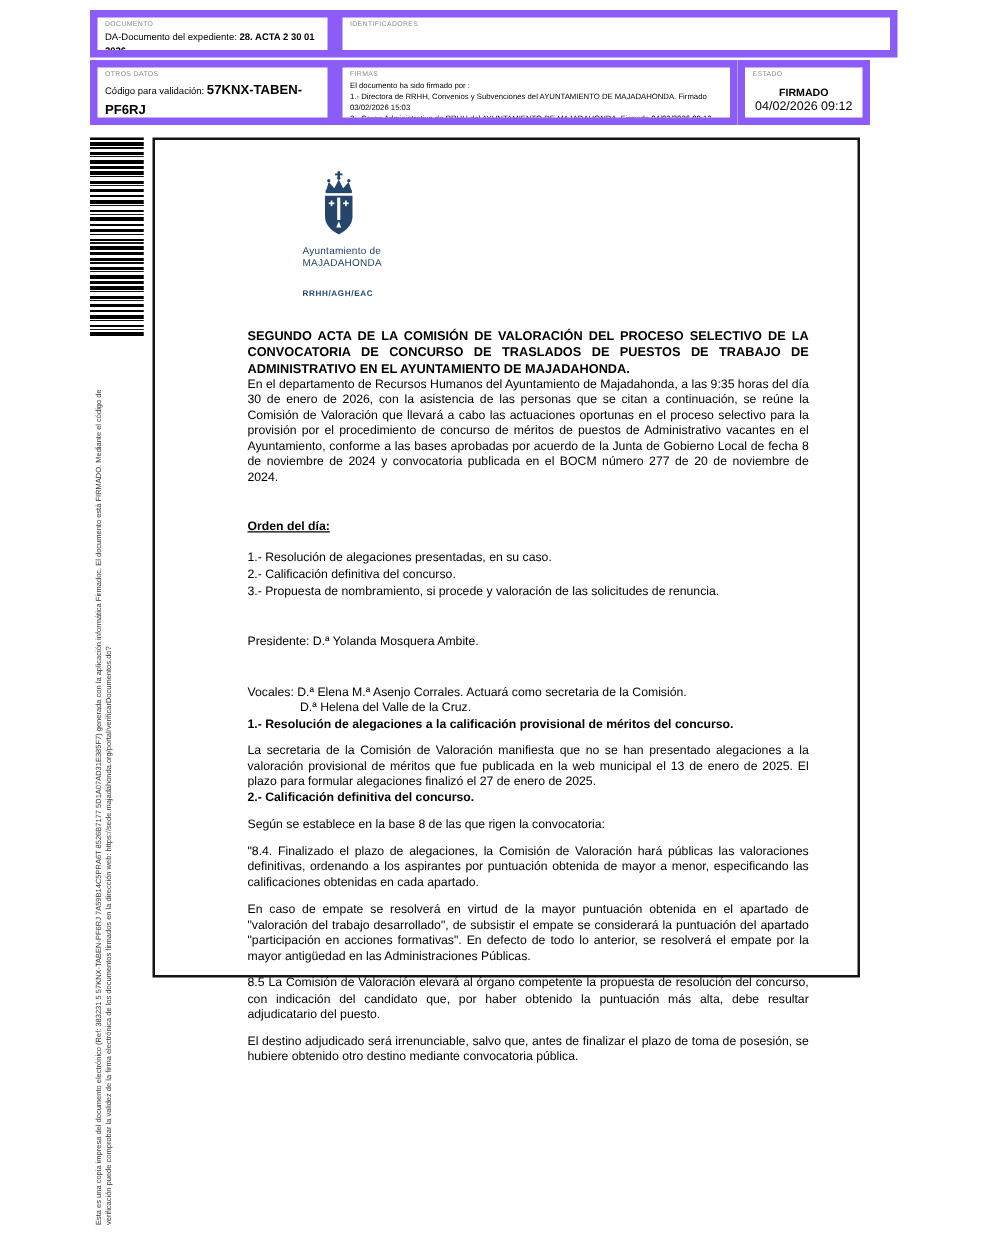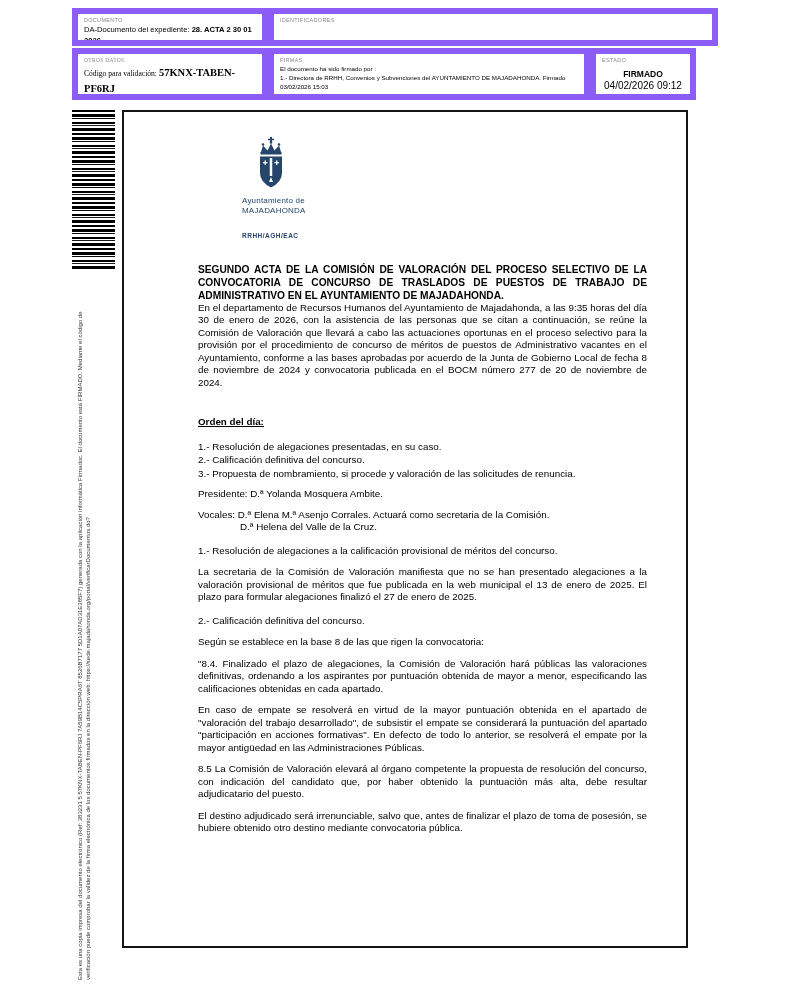--- a/index.html
+++ b/index.html
@@ -14,21 +14,21 @@
   .meta{position:absolute;left:72px;top:8px;width:646px;}
   .meta-row{display:flex;}
   .meta-row.second{margin-top:2px;}
   .meta-cell{
     border:6px solid #8b5cf6;background:#fff;box-sizing:border-box;
     padding:3px 6px;overflow:hidden;
   }
   .meta-label{font-size:5.5px;color:#8a8a8a;letter-spacing:.3px;margin-bottom:2px;}
   .cell-documento{width:196px;height:38px;}
   .cell-identificadores{width:450px;height:38px;}
-  .cell-otros{width:196px;height:52px;font-family:Liberation Serif, serif;}
+  .cell-otros{width:196px;height:52px;}
   .cell-firmas{width:322px;height:52px;}
   .cell-estado{width:106px;height:52px;text-align:center;}
   .doc-line{font-size:7.6px;line-height:1.4;}
   .otros-line{font-size:7.6px;line-height:1.5;}
   .codigo-val{font-size:10.5px;font-weight:bold;}
   .firmas-text{font-size:6.2px;line-height:1.45;}
   .estado-status{font-size:8.5px;font-weight:bold;margin-top:6px;}
   .estado-date{font-size:10px;margin-top:1px;}
 
   
@@ -42,37 +42,37 @@
 
   
   .side-text{
     position:absolute;left:76px;top:980px;width:680px;
     transform:rotate(-90deg);transform-origin:0 0;
     font-size:6px;line-height:8px;color:#333;
   }
 
   
   .frame{
-    position:absolute;left:122px;top:110px;width:566px;height:838px;
+    position:absolute;left:122px;top:110px;width:566px;height:672px;
     border:2px solid #141414;box-sizing:border-box;background:#fff;
   }
   .logo-block{margin:24px 0 0 118px;width:110px;color:#25456a;}
   .emblem{display:block;margin-left:14px;width:30px;height:54px;}
   .org{font-size:8px;line-height:1.3;margin-top:6px;letter-spacing:.2px;}
   .dept{font-size:6.5px;font-weight:bold;margin-top:15px;letter-spacing:.5px;color:#25456a;}
 
   .content{margin:24px 43px 0 74px;width:449px;font-size:9.8px;line-height:12.5px;}
   .doc-title{font-weight:bold;font-size:10.2px;line-height:13px;text-align:justify;}
   .para{text-align:justify;}
   .heading-ul{font-weight:bold;text-decoration:underline;margin-top:27px;}
   .list{margin-top:12px;}
   .list div{margin-top:1px;}
-  .asistente{margin-top:8px;}
+  .asistente{margin-top:28px;}
   .vocal-cont{padding-left:42px;}
-  .sec-heading{font-weight:normal;margin-top:11px;}
+  .sec-heading{font-weight:bold;margin-top:0;}
   .para-tight{text-align:justify;margin-top:9px;}
 </style>
 </head>
 <body>
 
 <div class="meta">
   <div class="meta-row">
     <div class="meta-cell cell-documento">
       <div class="meta-label">DOCUMENTO</div>
       <div class="doc-line"><span>DA-Documento del expediente: </span><span class="b">28. ACTA 2 30 01 2026</span></div>

